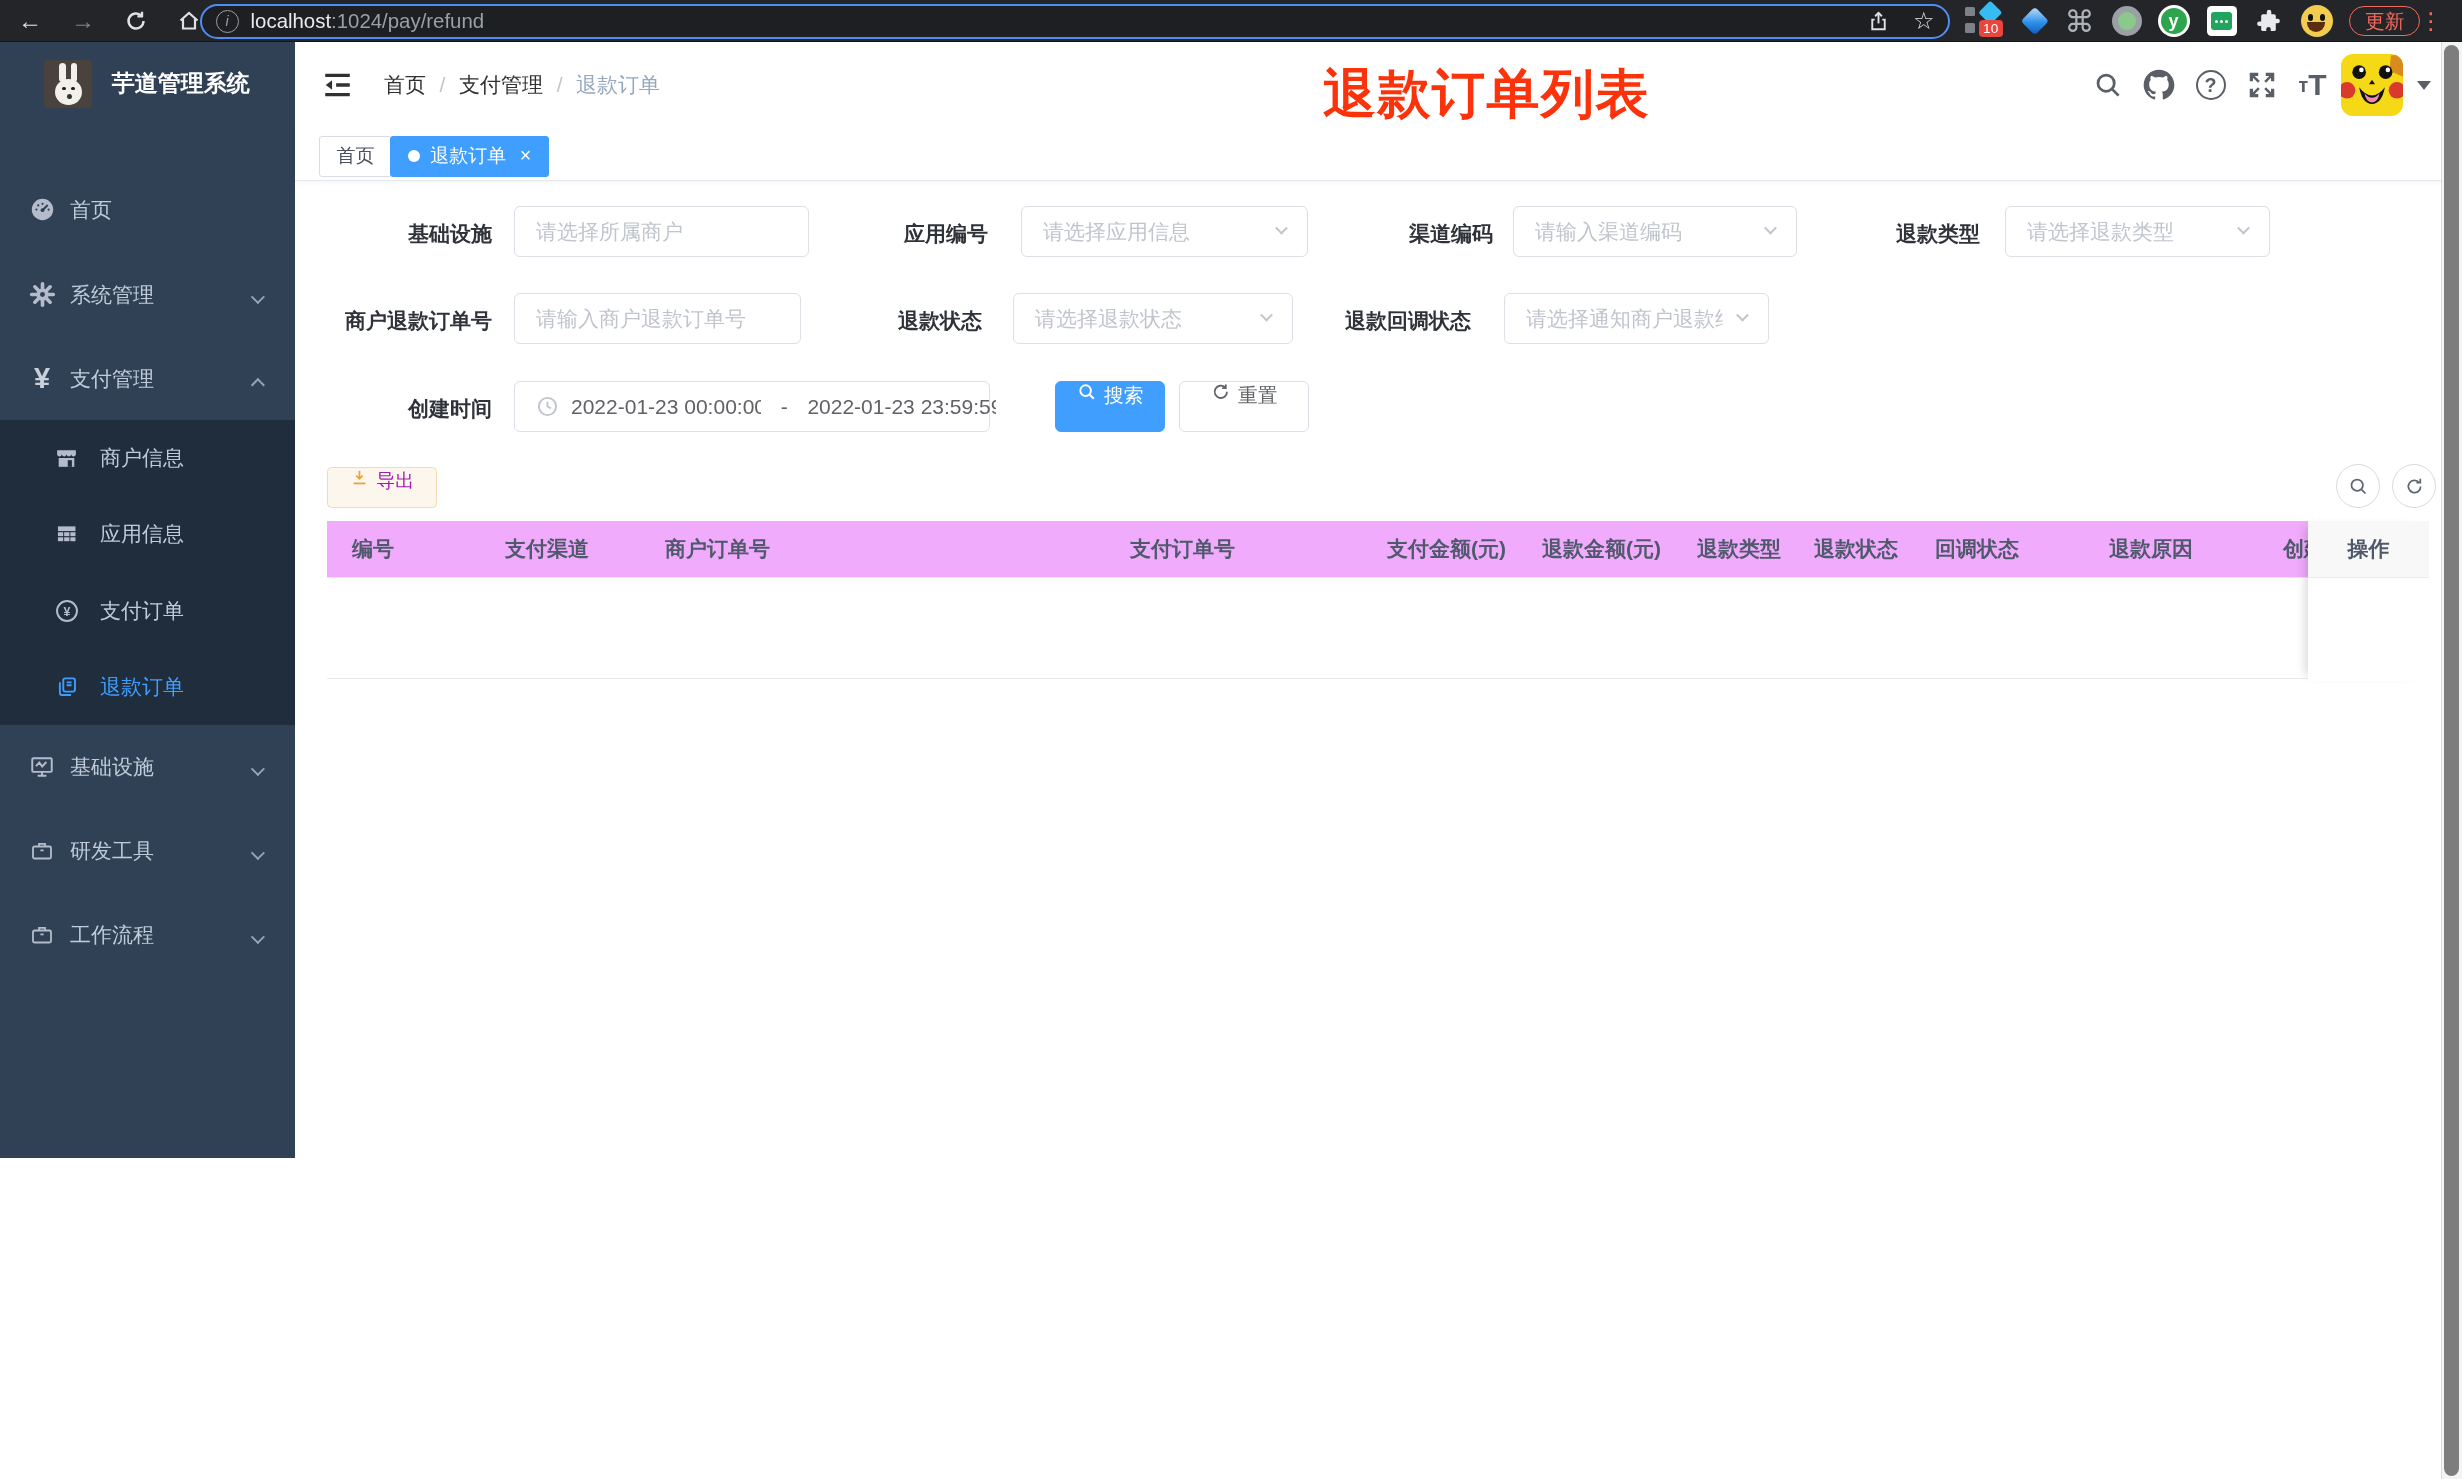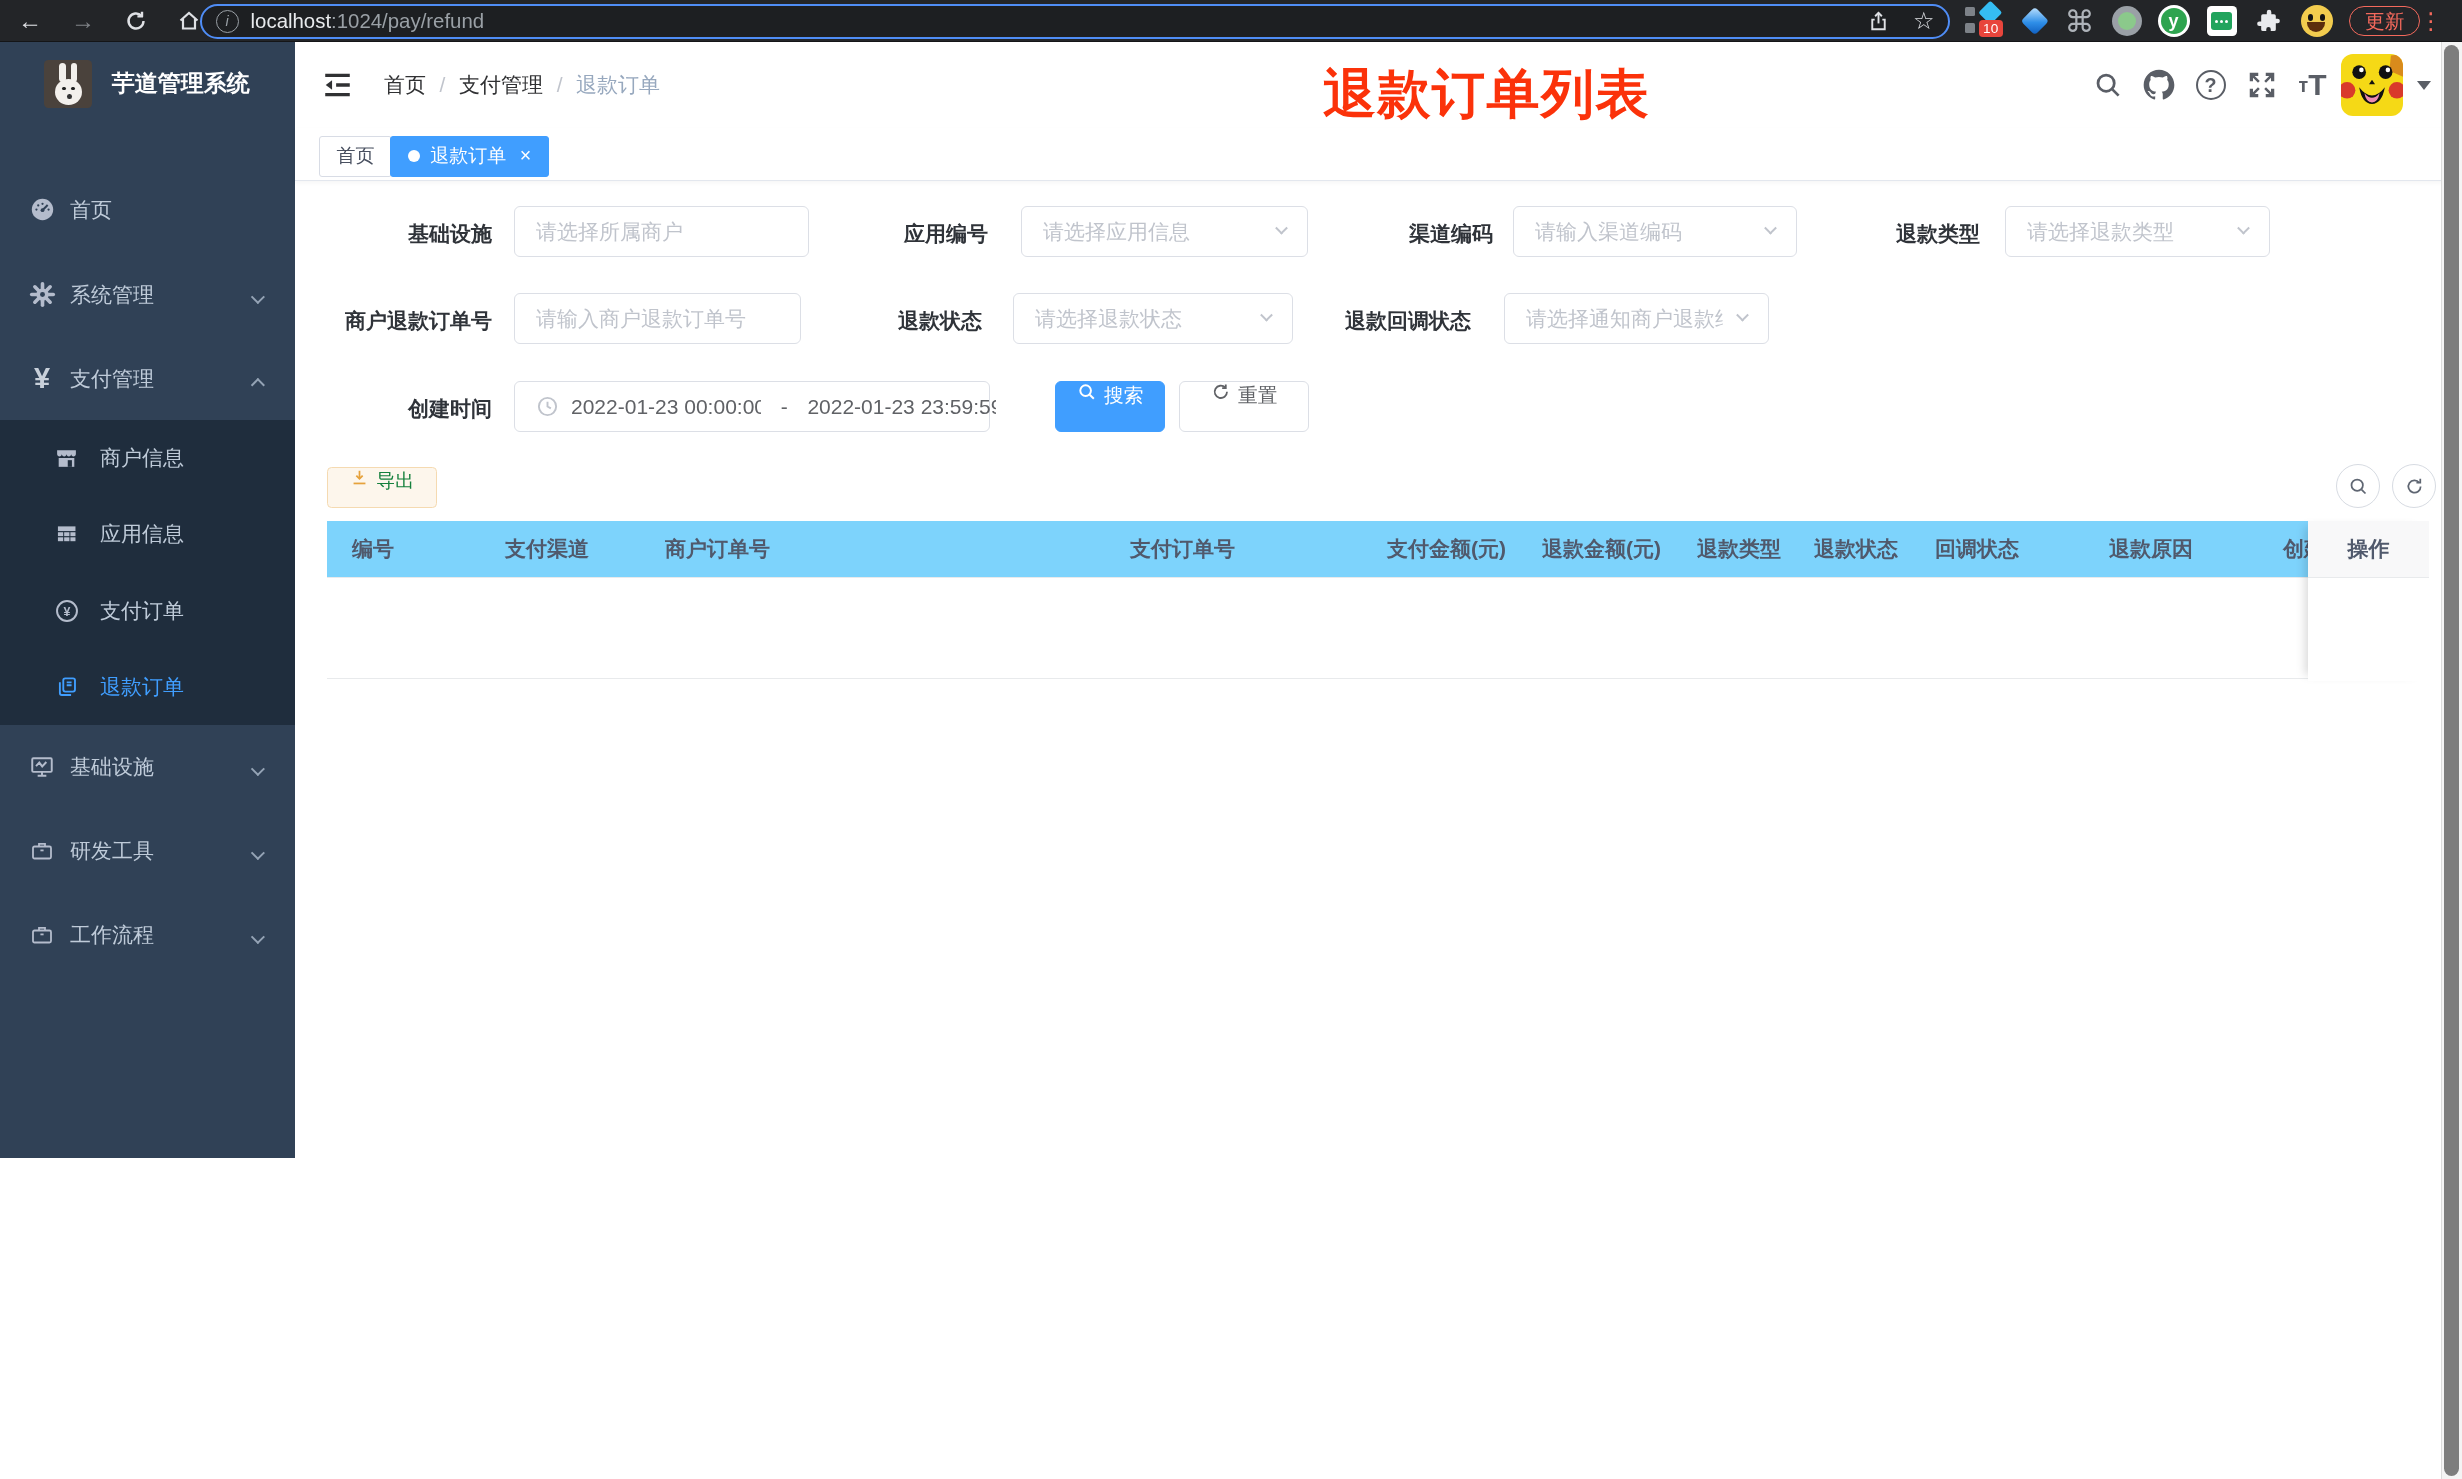--- a/index.html
+++ b/index.html
@@ -88,26 +88,26 @@
   .fsel { justify-content:space-between; cursor:pointer; }
   .fsel .ph { color:#c0c4cc; overflow:hidden; white-space:nowrap; }
   .fsel .sc { width:9px; height:9px; border-right:2px solid #c0c4cc; border-bottom:2px solid #c0c4cc; transform:rotate(45deg) translate(-2.3px,-2.3px); flex:none; margin-left:9px; }
   .dr { gap:0; }
   .dr .clk { color:#c0c4cc; margin-right:12px; flex:none; }
   .dr .dv { color:#606266; white-space:nowrap; overflow:hidden; flex:none; }
   .dr .dsep { color:#606266; margin:0 19.7px; flex:none; }
   .btn { position:absolute; height:51px; border-radius:6px; display:flex; justify-content:center; font-size:19.7px; cursor:pointer; gap:7.6px; }
   .btn.primary { background:#409eff; color:#fff; border:1.5px solid #409eff; }
   .btn.plain { background:#fff; color:#606266; border:1.5px solid #dcdfe6; }
-  .btn.warn { background:#fdf6ec; color:#15803d; border:1.5px solid #f5dab1; border-radius:4.5px; }
+  .btn.warn { background:#fdf6ec; color:#a21caf; border:1.5px solid #f5dab1; border-radius:4.5px; }
   .circ-btn { position:absolute; width:44px; height:44px; border:1.5px solid #d7dbe2; border-radius:50%; background:#fff; display:flex; align-items:center; justify-content:center; color:#5f6672; cursor:pointer; }
 
   
   .tbl { position:absolute; left:32px; top:479px; width:2102px; }
-  .thead { display:flex; height:57px; background:#7dd3fc; border-bottom:1.5px solid #e8eaec; overflow:hidden; }
+  .thead { display:flex; height:57px; background:#f0abfc; border-bottom:1.5px solid #e8eaec; overflow:hidden; }
   .th { display:flex; align-items:center; padding-left:25px; font-size:21px; font-weight:bold; color:#50596c; white-space:nowrap; flex:none; overflow:hidden; }
   .trow-empty { height:101px; border-bottom:1.5px solid #e8eaec; background:#fff; display:flex; align-items:center; justify-content:flex-end; }
   .empty-txt { color:#9aa0a8; font-size:22px; transform:translateX(121px); }
   .fixed-op { position:absolute; right:0; top:0; width:121px; height:160px; box-shadow:-9px 0 9px -6px rgba(0,0,0,.15); background:#fff; }
   .fixed-op .h { height:57px; background:#f8f8f9; border-bottom:1.5px solid #e8eaec; display:flex; align-items:center; justify-content:center; font-size:21px; font-weight:bold; color:#50596c; }
 
   
   .scrollbar { position:absolute; right:0; top:42px; width:21px; height:1438px; background:#f4f4f4; border-left:0.8px solid #dcdcdc; }
   .scrollbar .thumb { position:absolute; left:2.3px; top:3px; width:15px; height:1431px; background:#7d7d7d; border-radius:7.6px; }
 

